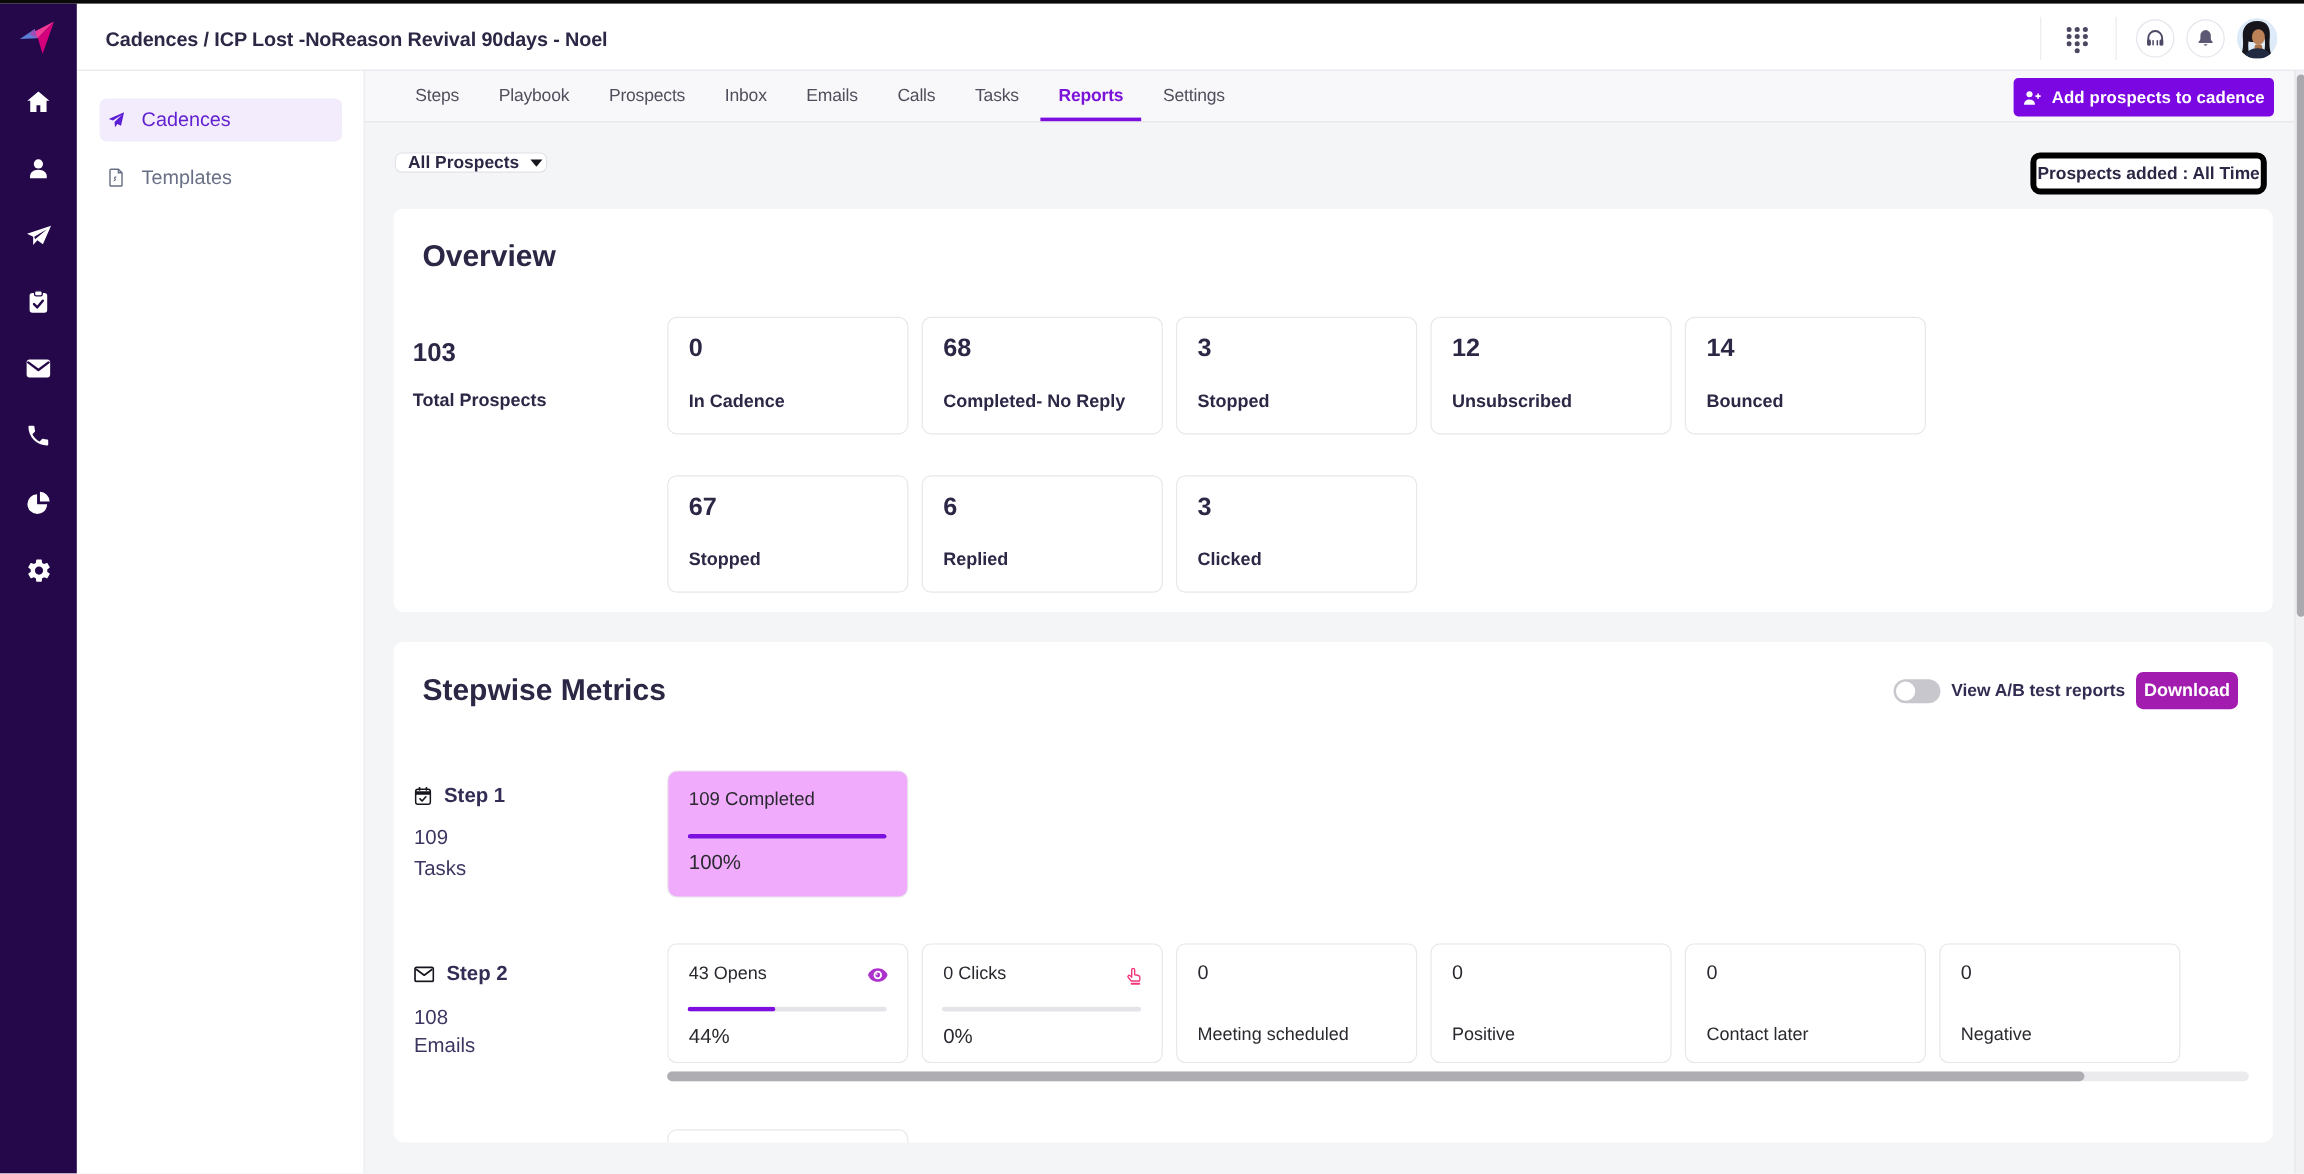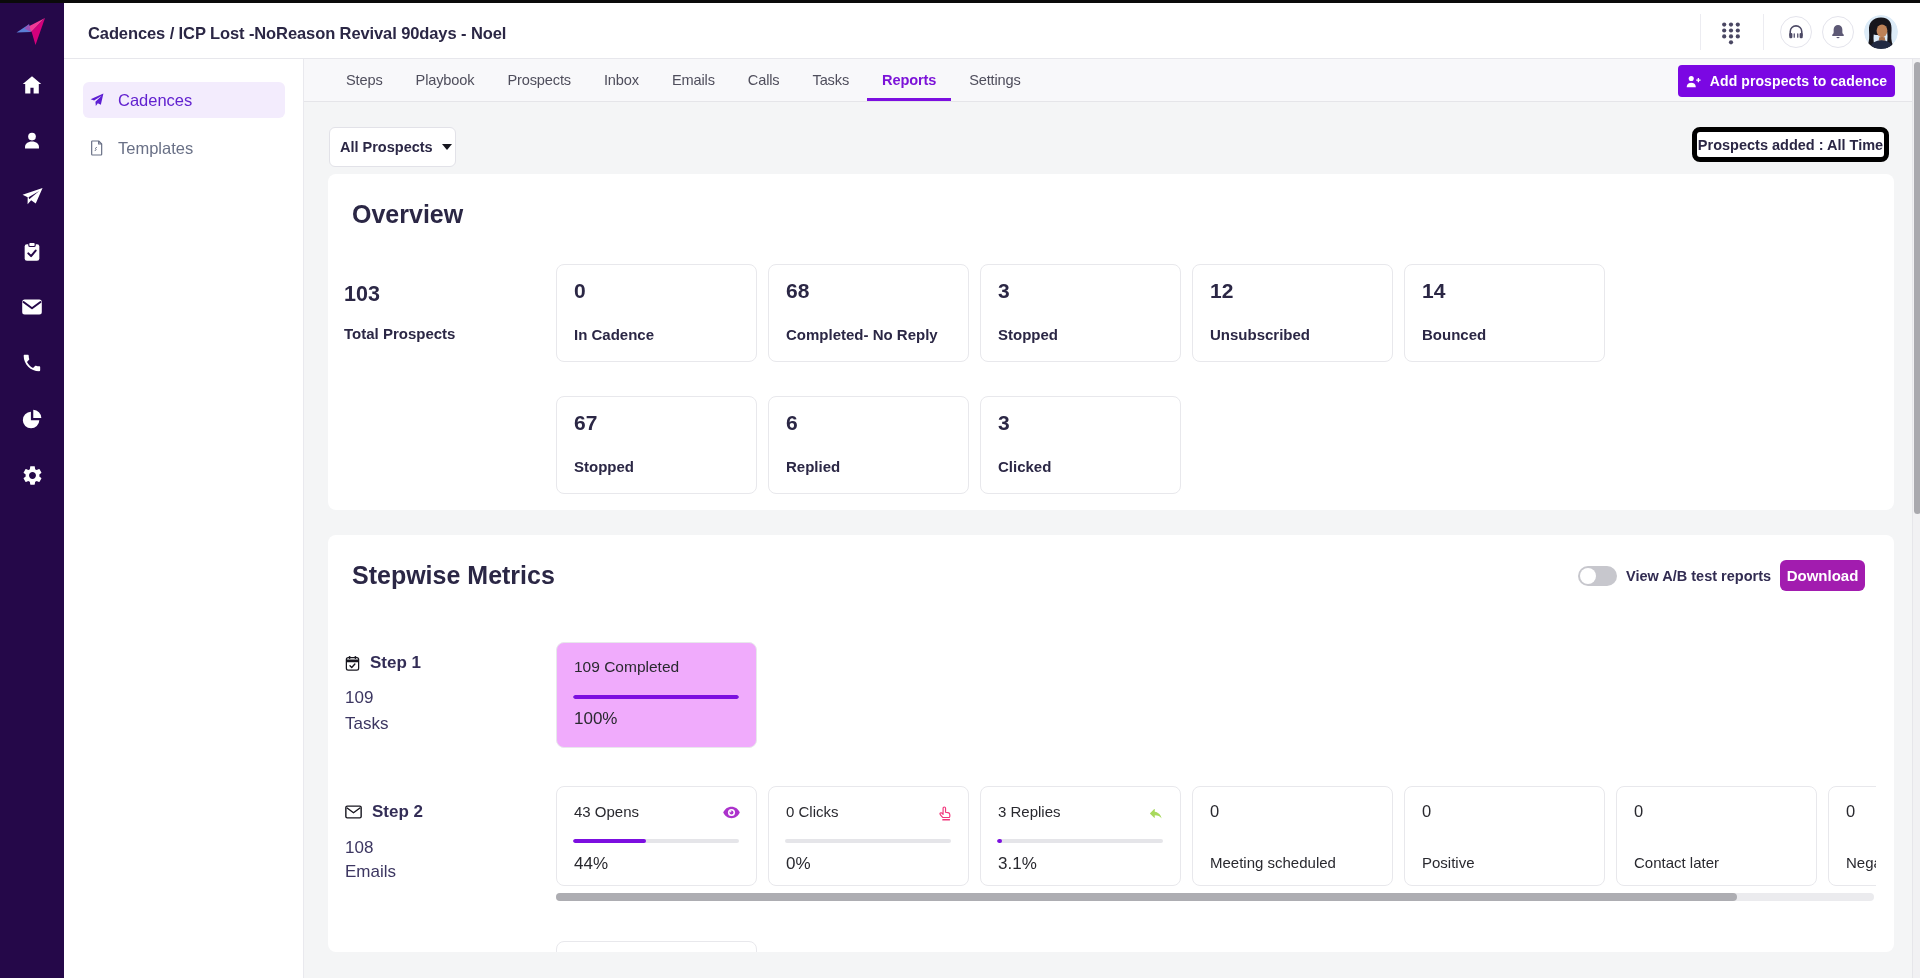--- a/index.html
+++ b/index.html
@@ -31,21 +31,21 @@
   .side-item.active .si-label { color:#6222cf; }
   .side-item.inactive .si-label { color:#697086; }
 
   
   .tabrow { position:absolute; left:304px; top:59px; width:1608px; height:43px; background:#f8f8fa; border-bottom:1px solid #e5e5e9; display:flex; align-items:stretch; padding-left:27px; z-index:10; }
   .tab { display:flex; align-items:center; padding:3px 15px 0 15px; margin-right:3px; font-size:14.6px; letter-spacing:-0.15px; color:#4f4e5c; cursor:pointer; border-bottom:3px solid transparent; }
   .tab.active { color:#7c13d8; font-weight:700; border-bottom-color:#7c0fe0; }
 
   .btn-add { position:absolute; left:1678px; top:65px; width:217px; height:32px; background:#7b07e3; border:none; border-radius:4px; color:#fff; font-family:"Liberation Sans",sans-serif; font-size:14px; font-weight:700; display:flex; align-items:center; justify-content:center; gap:9px; cursor:pointer; z-index:20; letter-spacing:.1px; }
 
-  .filter-left { position:absolute; left:329px; top:127px; width:127px; height:40px; background:#fff; border:1px solid #e2e2e8; border-radius:6px; display:flex; align-items:center; cursor:pointer; white-space:nowrap; }
+  .filter-left { position:absolute; left:329px; top:127px; width:127px; height:17px; background:#fff; border:1px solid #e2e2e8; border-radius:6px; display:flex; align-items:center; cursor:pointer; white-space:nowrap; }
   .filter-left .fl-label { margin-left:10px; font-size:14.5px; font-weight:700; color:#2b2745; }
   .caret-down { width:0; height:0; border-left:5px solid transparent; border-right:5px solid transparent; border-top:6px solid #16161f; margin-left:9px; flex:none; }
   .filter-right { position:absolute; left:1692px; top:127px; width:197px; height:35px; background:#fff; border:5px solid #000000; border-radius:8px; display:flex; align-items:center; justify-content:center; font-size:14.5px; font-weight:700; color:#2b2745; cursor:pointer; white-space:nowrap; }
 
   
   .panel { position:absolute; background:#fff; border-radius:8px; }
   .panel-overview { left:328px; top:174px; width:1566px; height:336px; }
   .panel-stepwise { left:328px; top:535px; width:1566px; height:417px; overflow:hidden; }
   .panel-title { position:absolute; left:24px; top:26px; font-size:25px; font-weight:700; color:#2b2745; }
 
@@ -359,32 +359,20 @@
             <path d="M7.2 10.8V3.2a1.8 1.8 0 0 1 3.6 0v6l3.6.6c1.7.3 2.7 1.3 2.7 3v1.8c0 .9-.2 1.6-.7 2.2H6.6c-1.2-1.3-2.8-3.2-3.7-4.5-.5-.7-.3-1.5.2-2 .6-.6 1.6-.6 2.2 0l1.9 1.9z" stroke-linejoin="round"></path>
             <path d="M6.8 18.9h9.8a.8.8 0 0 1 .8.8v.8a.8.8 0 0 1-.8.8H6.8a.8.8 0 0 1-.8-.8v-.8a.8.8 0 0 1 .8-.8z" fill="#f2367c" stroke="none"></path>
           </svg>
         </span>
         <div class="sc-bar">
             <div class="fill" style="width: 0%;"></div>
           </div>
         <div class="sc-pct">0%</div>
       </div>
       <div class="s-card">
-        <div class="sc-title">3 Replies</div>
-        <span class="sc-icon">
-          <svg width="16" height="15" viewBox="0 0 24 24" fill="#a8d95c">
-              <path d="M10 9V5.3c0-.45-.54-.67-.85-.35L2.5 11.6a.5.5 0 0 0 0 .7l6.65 6.65c.31.32.85.1.85-.35V14.9c5 0 8.5 1.6 11 5.1-1-5-4-10-11-11z"></path>
-            </svg>
-        </span>
-        <div class="sc-bar">
-            <div class="fill" style="width: 3.1%;"></div>
-          </div>
-        <div class="sc-pct">3.1%</div>
-      </div>
-      <div class="s-card">
         <div class="sc-num">0</div>
         <div class="sc-plain-label">Meeting scheduled</div>
       </div>
       <div class="s-card">
         <div class="sc-num">0</div>
         <div class="sc-plain-label">Positive</div>
       </div>
       <div class="s-card">
         <div class="sc-num">0</div>
         <div class="sc-plain-label">Contact later</div>

